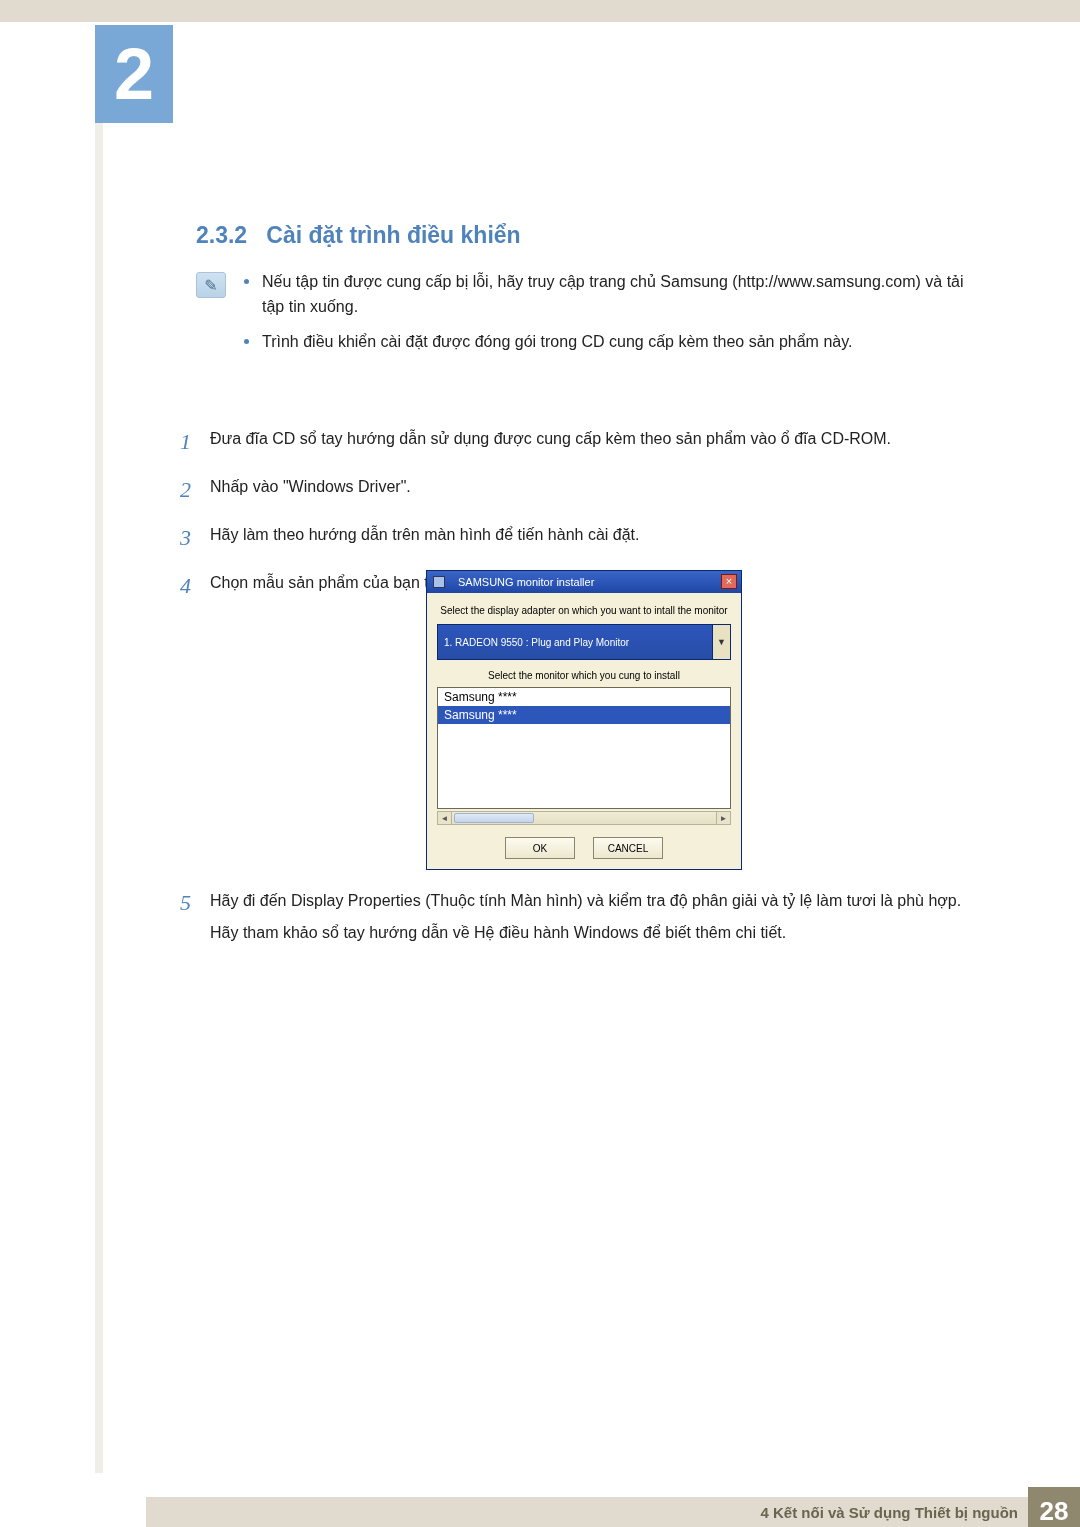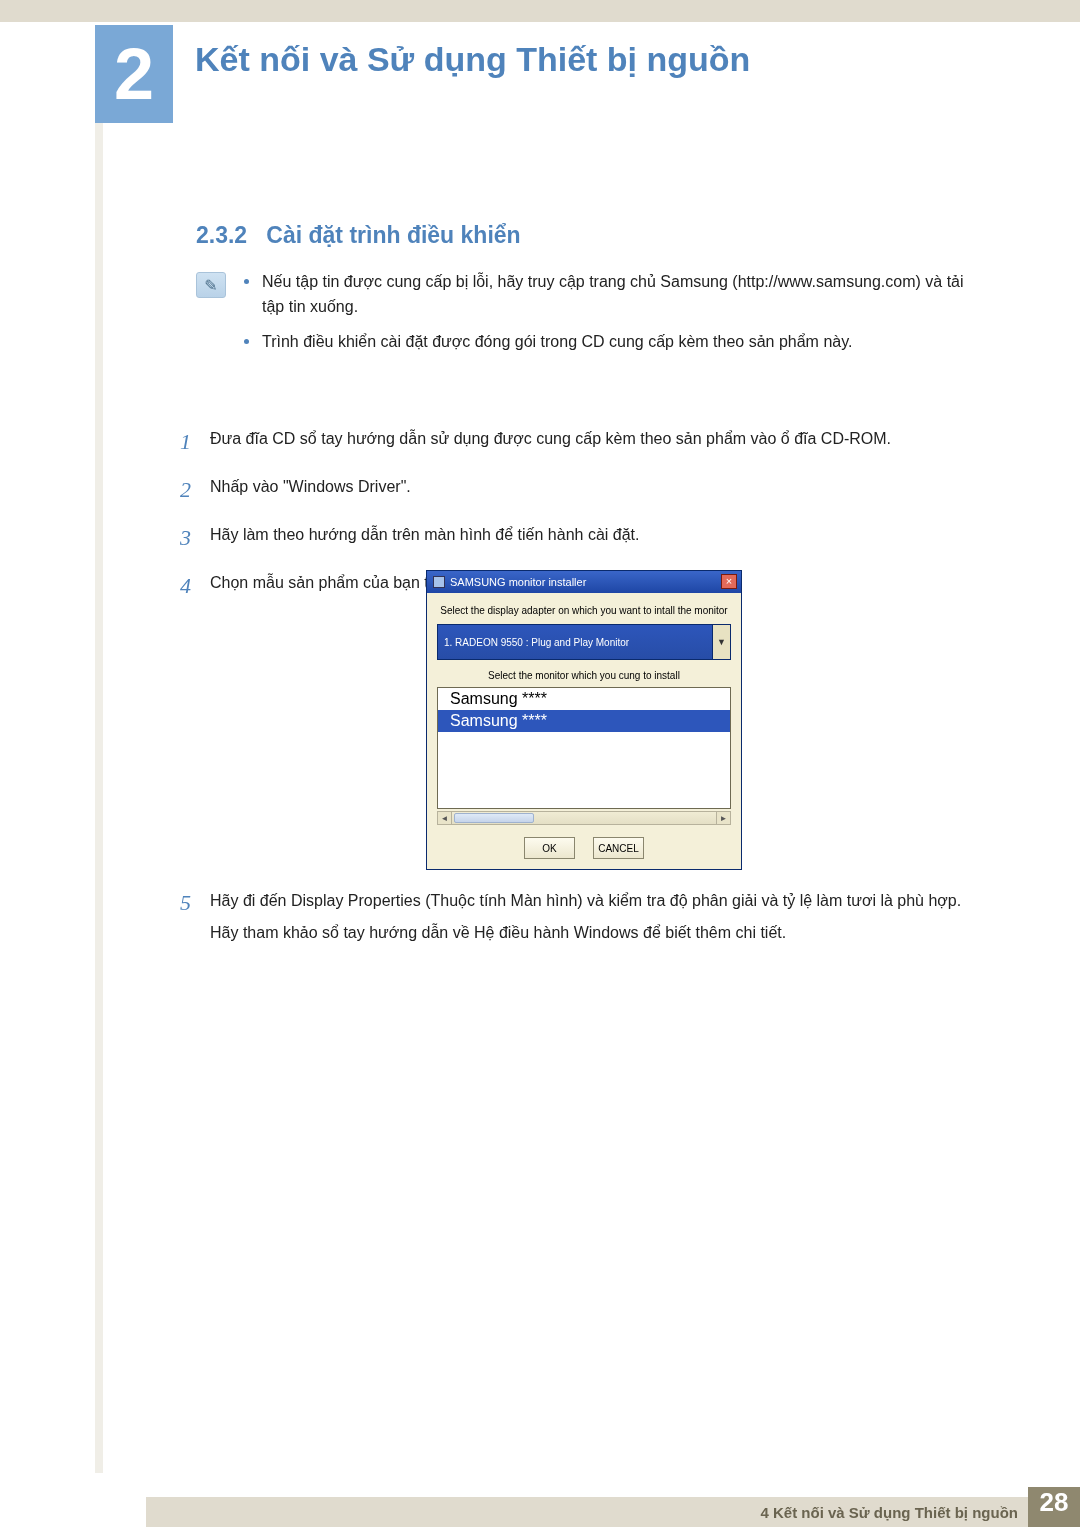--- a/index.html
+++ b/index.html
@@ -43,81 +43,80 @@
   .step-text { flex: 1; padding-top: 2px; }
 
   
   .dialog-wrap { position: absolute; top: 570px; left: 426px; width: 316px; }
   .dialog {
     width: 316px; border: 1px solid #0a2a6d; background: #f4f0d9;
     font-family: Tahoma, Arial, sans-serif; font-size: 10px; color: #000;
   }
   .dlg-title {
     height: 22px; background: linear-gradient(#3a66c9, #1e46a5); color: #fff;
-    display: flex; align-items: center; padding: 0 6px; position: relative; font-size: 11px;
+    display: flex; align-items: center; padding: 0 6px; position: relative; font-size: 11px; gap: 8px;
   }
   .dlg-title-icon { width:12px; height:12px; background:#a6c2ea; border:1px solid #335; margin-right:5px; }
   .dlg-close {
     position: absolute; right: 4px; top: 3px; width: 16px; height: 15px;
     background: #e26a5a; border: 1px solid #7a1c10; color: #fff;
     display:flex; align-items:center; justify-content:center; font-size:11px; line-height:1;
   }
   .dlg-body { padding: 8px 10px 10px; }
   .dlg-label1 { text-align: center; font-size: 10px; margin: 4px 0 8px; }
   .dlg-select {
     height: 36px; border: 1px solid #0a2a6d; background: linear-gradient(#2d56bb, #274da7);
     color: #fff; display: flex; align-items: center; padding: 0 6px; position: relative; font-size: 10px;
   }
   .dlg-select-arrow {
     position: absolute; right: 0; top: 0; width: 18px; height: 100%;
     background: #e8e2c2; border-left: 1px solid #0a2a6d;
     display:flex; align-items:center; justify-content:center; color:#333; font-size:9px;
   }
   .dlg-label2 { text-align: center; font-size: 10px; margin: 10px 0 6px; }
   .dlg-listbox { border: 1px solid #6e6a52; background: #fff; height: 122px; overflow: hidden; }
-  .dlg-listbox .row { padding: 2px 12px; font-size: 16px; }
+  .dlg-listbox .row { padding: 2px 6px; font-size: 12px; }
   .dlg-listbox .row.sel { background: #2d56bb; color: #fff; }
   .dlg-scroll {
     height: 14px; border: 1px solid #b7b29c; margin-top: 2px;
     background: linear-gradient(#f0ecd4, #e4dfc5); position: relative;
   }
   .dlg-scroll .cap-l, .dlg-scroll .cap-r {
     position: absolute; top: 0; width: 14px; height: 100%; background: #e9e4c9;
     border-right: 1px solid #b7b29c; display:flex; align-items:center; justify-content:center; font-size:8px; color:#555;
   }
   .dlg-scroll .cap-r { right: 0; border-right: none; border-left: 1px solid #b7b29c; }
   .dlg-scroll .thumb { position:absolute; top:1px; left:16px; height:10px; width:80px; background: linear-gradient(#dfeaf7,#c6d4ea); border:1px solid #9fb2cf; border-radius:2px; }
   .dlg-buttons { display: flex; justify-content: center; gap: 18px; margin-top: 12px; }
   .dlg-btn {
-    width: 51px; height: 22px; border: 1px solid #8a866e; background: linear-gradient(#fdfbef,#ece7ce);
+    width: 70px; height: 22px; border: 1px solid #8a866e; background: linear-gradient(#fdfbef,#ece7ce);
     font-size: 10px; display:flex; align-items:center; justify-content:center; cursor:pointer;
   }
 
   
   .step5 { position: absolute; top: 890px; left: 180px; width: 800px; display:flex; }
   .step5 .step-text p { margin-bottom: 14px; }
 
   
   .footer { position: absolute; bottom: 0; left: 0; right: 0; height: 46px; }
   .footer-bar { position:absolute; bottom:0; left:95px; right:0; height:40px; }
   .footer-tan { position:absolute; right:0; bottom:0; width:934px; height:30px; background:#e0dbce; }
-  .footer-accent { position:absolute; right:0; bottom:0; width:52px; height:40px; background:#8f886f; display:flex; align-items:flex-start; justify-content:center; }
+  .footer-accent { position:absolute; right:0; bottom:0; width:52px; height:40px; background:#8f886f; display:flex; align-items:flex-end; justify-content:center; }
   .footer-page { color:#fff; font-size:26px; font-weight:700; }
   .footer-text { position:absolute; right:62px; bottom:6px; font-size:15px; font-weight:700; color:#6a6450; }
 </style>
 </head>
 <body>
 
 <div class="page">
   <div class="top-band"></div>
 
   <div class="chapter-box">
     <span class="chapter-num">2</span>
   </div>
-  <div class="chapter-title">Kết nối và Sử dụng Thiết bị nguồn</div>
 
   <div class="left-accent"></div>
 
   <div class="section-heading">
     <span>2.3.2</span>&nbsp;&nbsp;
     <span>Cài đặt trình điều khiển</span>
   </div>
 
   <div class="info-block">
     <div class="info-icon">✎</div>

